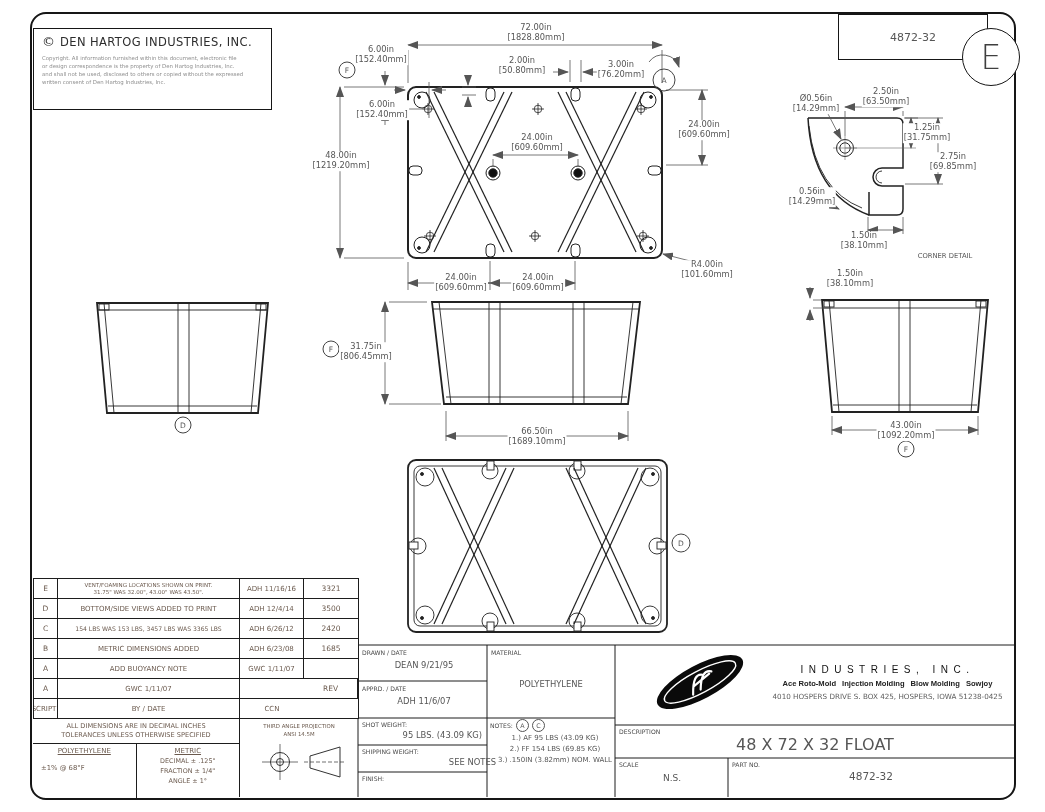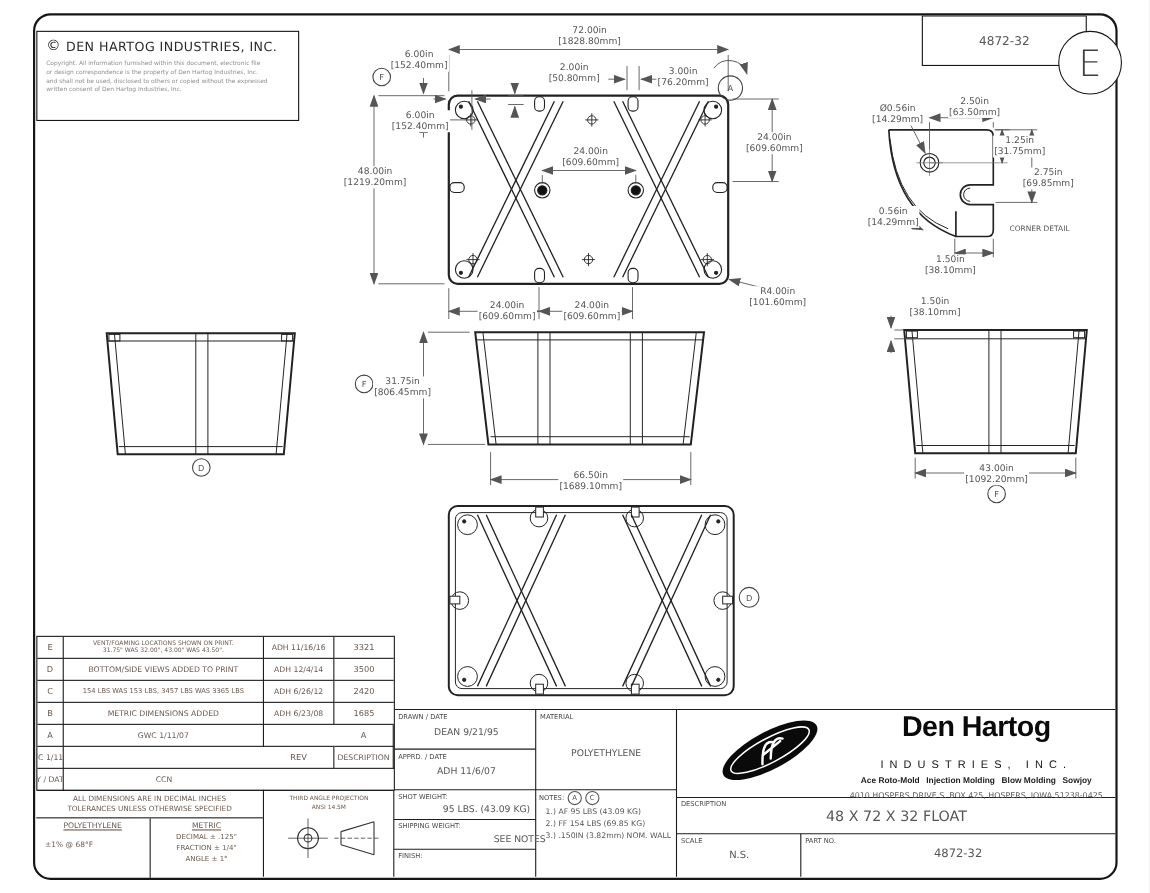--- a/index.html
+++ b/index.html
@@ -7,21 +7,21 @@
          font-family:"DejaVu Sans",sans-serif;}
   .border-frame{position:absolute;left:30px;top:12px;width:982px;height:784px;
     border:2.5px solid #161616;border-radius:16px;z-index:1;}
   .layer{position:absolute;left:0;top:0;z-index:2;}
   .abs{position:absolute;box-sizing:border-box;}
   
   .dim{position:absolute;transform:translate(-50%,-50%);display:flex;flex-direction:column;
        align-items:center;font-size:8.3px;line-height:1.18;color:#565656;background:#fff;
        padding:0 1px;white-space:nowrap;z-index:3;}
   .lbl-sm{position:absolute;transform:translate(-50%,-50%);font-size:6.8px;color:#565656;
-       white-space:nowrap;z-index:3;}
+       white-space:nowrap;z-index:3;margin-top:48px;}
   
   .company{left:33px;top:28px;width:239px;height:82px;border:1.5px solid #161616;
            padding:5px 8px;z-index:3;background:#fff;}
   .company-title{display:flex;align-items:center;gap:5px;color:#2c2c2c;}
   .copyright-sym{font-size:13px;color:#2c2c2c;}
   .company-name{font-size:11.5px;letter-spacing:.4px;}
   .copy-lines{margin-top:5px;font-size:5.4px;line-height:1.5;color:#8f8f8f;}
   
   .partbox{left:838px;top:14px;width:150px;height:46px;border:1.5px solid #161616;
            display:flex;align-items:center;justify-content:center;font-size:11px;color:#565656;z-index:3;background:#fff;}
@@ -51,21 +51,21 @@
     text-align:center;color:#6b5a4e;}
   .proj-t{font-size:5.4px;line-height:1.4;margin-top:4px;}
   
   .tb-lbl{position:absolute;font-size:6.1px;color:#4a4a4a;z-index:3;white-space:nowrap;}
   .tb-val{position:absolute;font-size:8.4px;color:#565656;z-index:3;white-space:nowrap;}
   .ctr{transform:translate(-50%,0);}
   .notes{left:490px;top:719px;width:124px;z-index:3;color:#565656;}
   .notes-head{display:flex;align-items:center;font-size:6.1px;color:#4a4a4a;}
   .nballoon{display:inline-flex;width:11px;height:11px;border:1px solid #555;border-radius:50%;
     font-size:6.3px;color:#555;align-items:center;justify-content:center;margin-left:3px;}
-  .note-line{font-size:7px;margin:2px 0 0 6px;line-height:1.25;}
+  .note-line{font-size:7px;margin:2px 0 0 6px;line-height:1.25;text-align:center;}
   
   .logo-block{left:616px;top:646px;width:397px;height:78px;z-index:3;}
   .logo-art{position:absolute;left:22px;top:4px;}
   .logo-text{position:absolute;left:150px;right:4px;top:1px;text-align:center;}
   .logo-name{font-family:"Liberation Sans",sans-serif;font-weight:700;font-size:26px;
     color:#0a0a0a;letter-spacing:-.5px;line-height:1;}
   .logo-sub{font-family:"Liberation Sans",sans-serif;font-size:10px;letter-spacing:5.5px;
     color:#111;margin-top:17px;}
   .logo-tag{font-family:"Liberation Sans",sans-serif;font-weight:700;font-size:7.6px;color:#222;margin-top:4px;}
   .logo-tag span{margin:0 3px;}
@@ -468,20 +468,21 @@
     <div class="rt-c fs61">154 LBS WAS 153 LBS, 3457 LBS WAS 3365 LBS</div>
     <div class="rt-c">ADH 6/26/12</div>
     <div class="rt-c last fs75">2420</div>
 
     <div class="rt-c fs75">B</div>
     <div class="rt-c">METRIC DIMENSIONS ADDED</div>
     <div class="rt-c">ADH 6/23/08</div>
     <div class="rt-c last fs75">1685</div>
 
     <div class="rt-c fs75">A</div>
+    <div class="rt-c">ADD BUOYANCY NOTE</div>
     <div class="rt-c">GWC 1/11/07</div>
     <div class="rt-c last fs75"></div>
 
     <div class="rt-c fs75">A</div>
     <div class="rt-c">GWC 1/11/07</div>
     <div class="rt-c last fs75"></div>
 
     <div class="rt-c fs75">REV</div>
     <div class="rt-c">DESCRIPTION</div>
     <div class="rt-c">BY / DATE</div>
@@ -551,29 +552,28 @@
 
   <div class="abs logo-block">
     <svg class="logo-art" width="125" height="64">
       <g transform="translate(62,32) rotate(-28)">
         <ellipse cx="0" cy="0" rx="48" ry="17" fill="#0a0a0a"></ellipse>
         <ellipse cx="0" cy="0" rx="40" ry="11" fill="none" stroke="#ffffff" stroke-width="1.4"></ellipse>
         <path d="M-12,8 Q-2,-12 6,-5 M-3,7 Q7,-11 15,-4 M-8,1 L12,-3" stroke="#ffffff" stroke-width="2.2" fill="none" stroke-linecap="round"></path>
       </g>
     </svg>
     <div class="logo-text">
-      <div class="logo-name">Den Hartog</div>
       <div class="logo-sub">INDUSTRIES, INC.</div>
       <div class="logo-tag">
         <span>Ace Roto-Mold</span><span>Injection Molding</span><span>Blow Molding</span><span>Sowjoy</span>
       </div>
       <div class="logo-addr">4010 HOSPERS DRIVE S.  BOX 425, HOSPERS, IOWA 51238-0425</div>
     </div>
   </div>
 
   <div class="tb-lbl" style="left:619px;top:728px">DESCRIPTION</div>
-  <div class="tb-val ctr" style="left:815px;top:735px;font-size:13px">48 X 72 X 32 FLOAT</div>
+  <div class="tb-val ctr" style="left:815px;top:735px;font-size:16px">48 X 72 X 32 FLOAT</div>
   <div class="tb-lbl" style="left:619px;top:761px">SCALE</div>
   <div class="tb-val ctr" style="left:672px;top:773px;font-size:9px">N.S.</div>
   <div class="tb-lbl" style="left:732px;top:761px">PART NO.</div>
   <div class="tb-val ctr" style="left:871px;top:770px;font-size:10.5px">4872-32</div>
 
 </div>
 
 </body></html>

